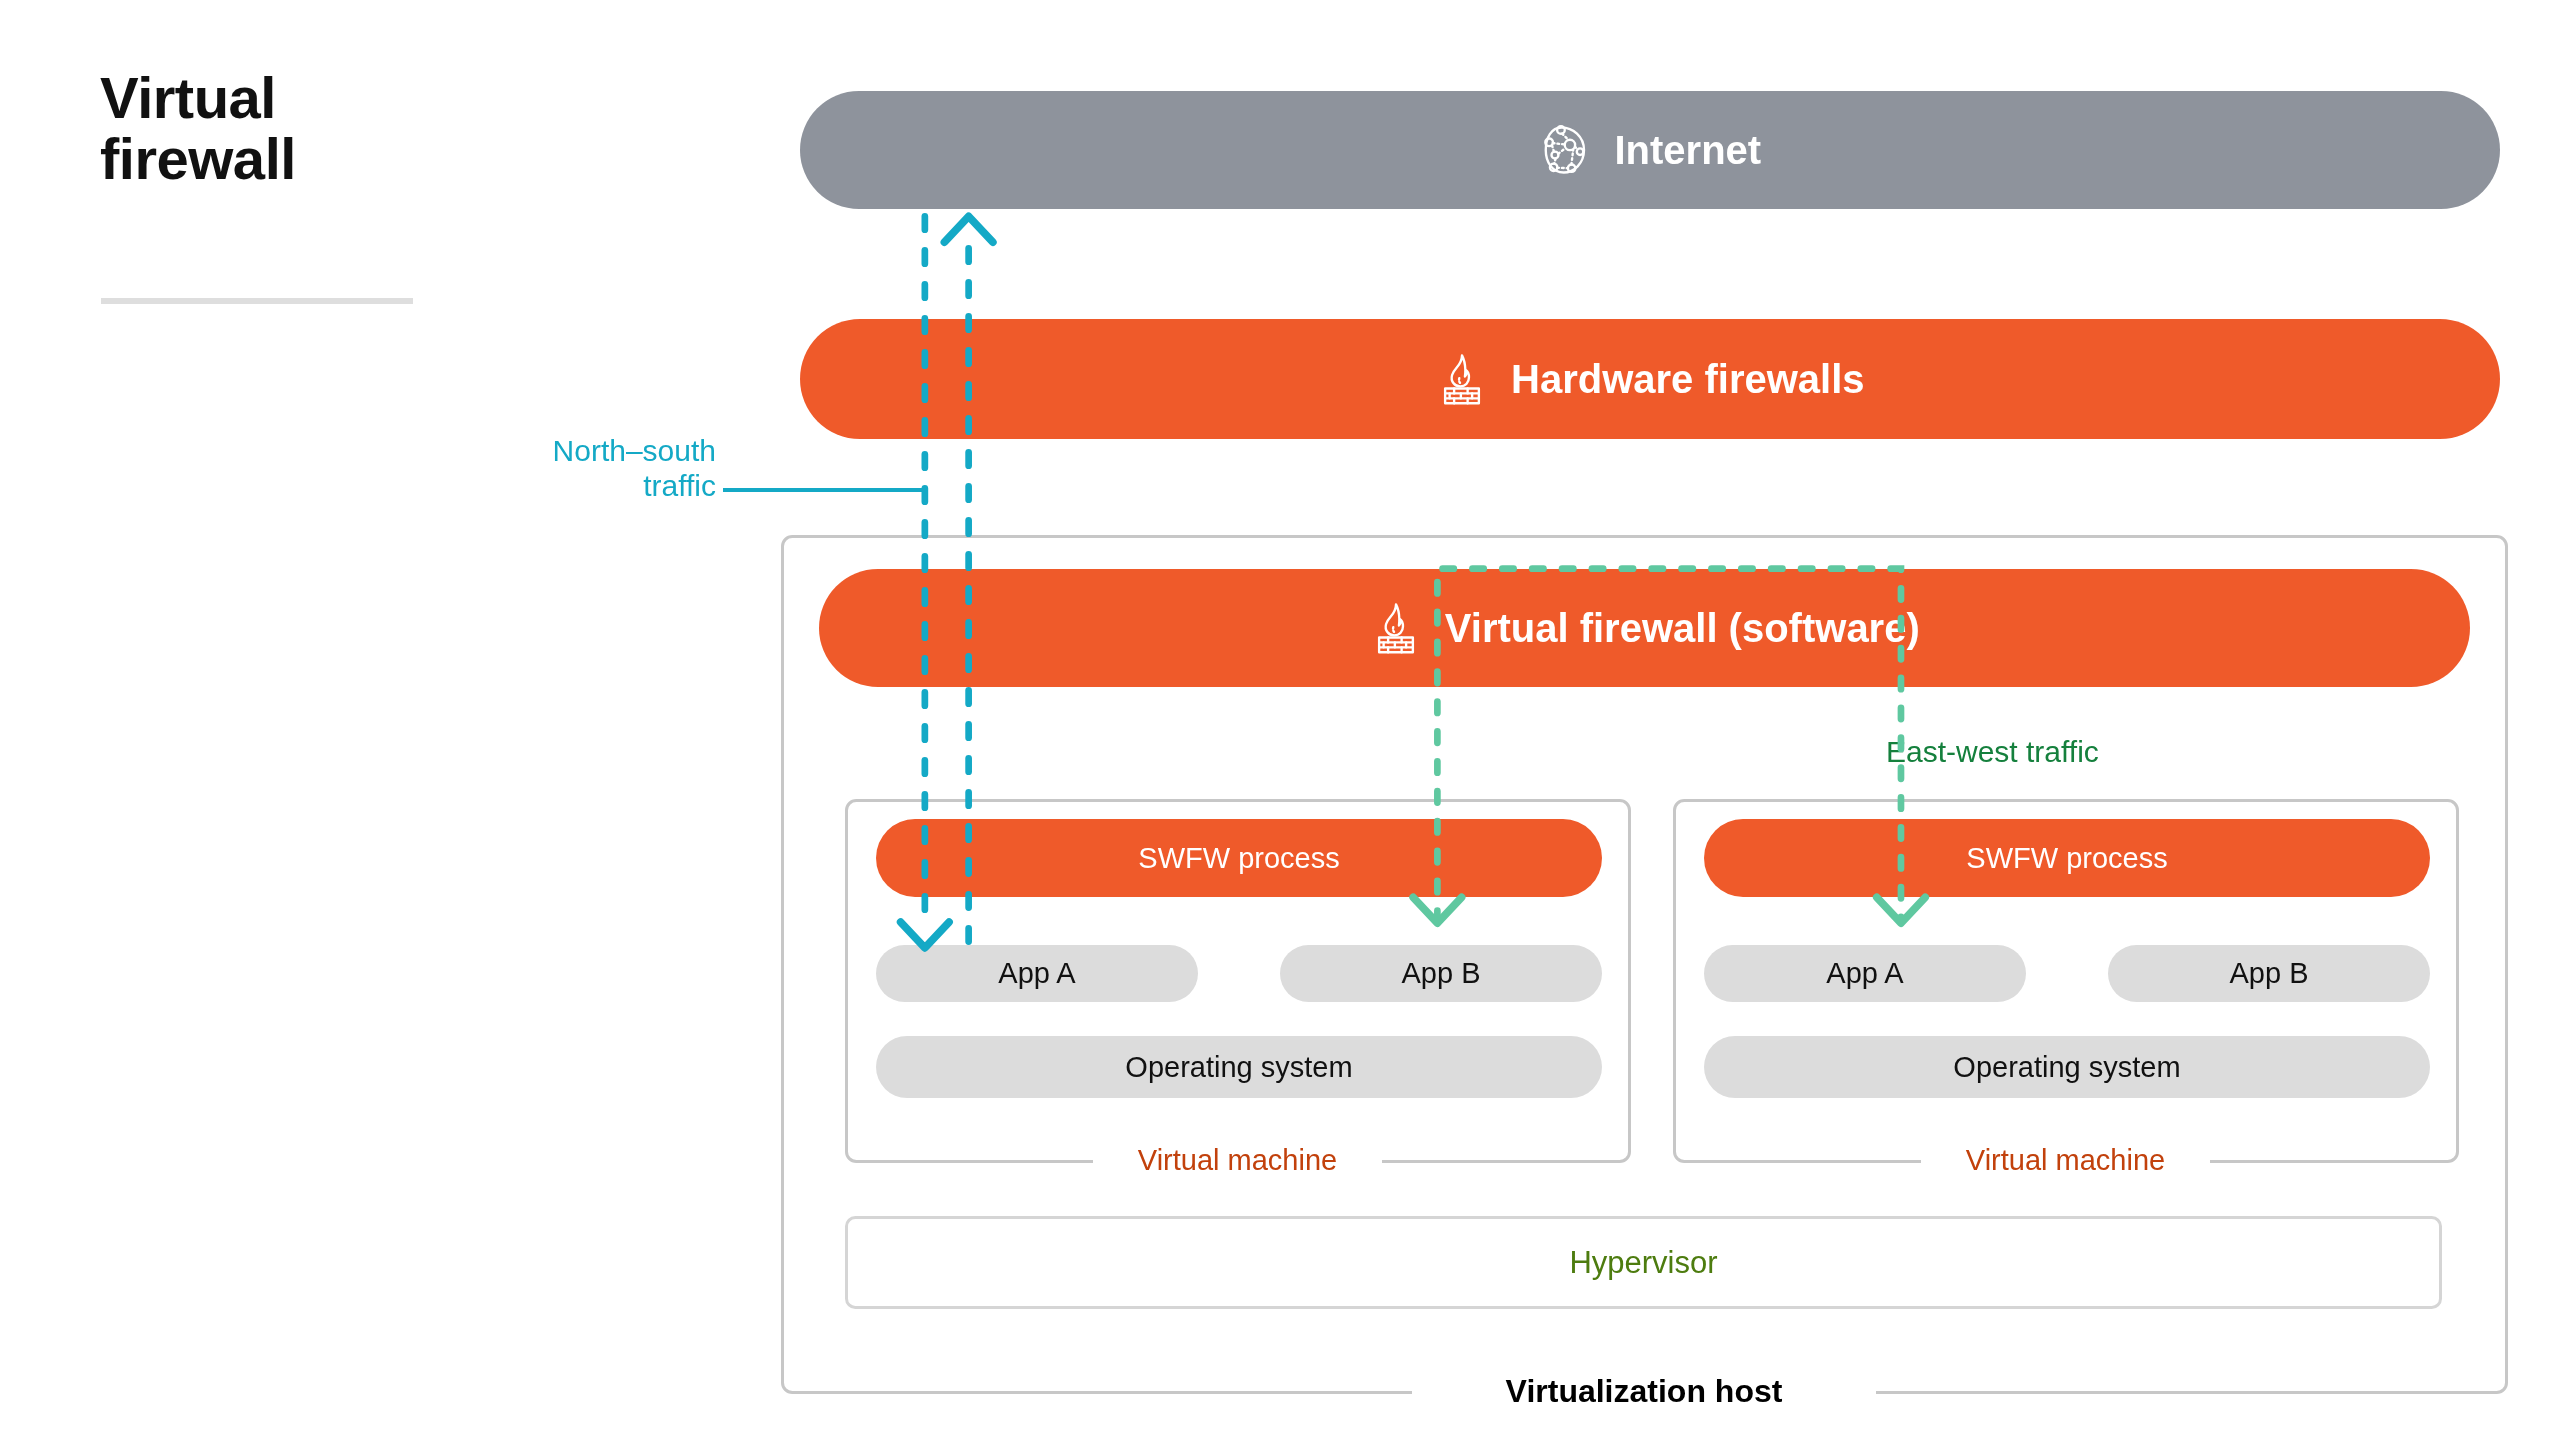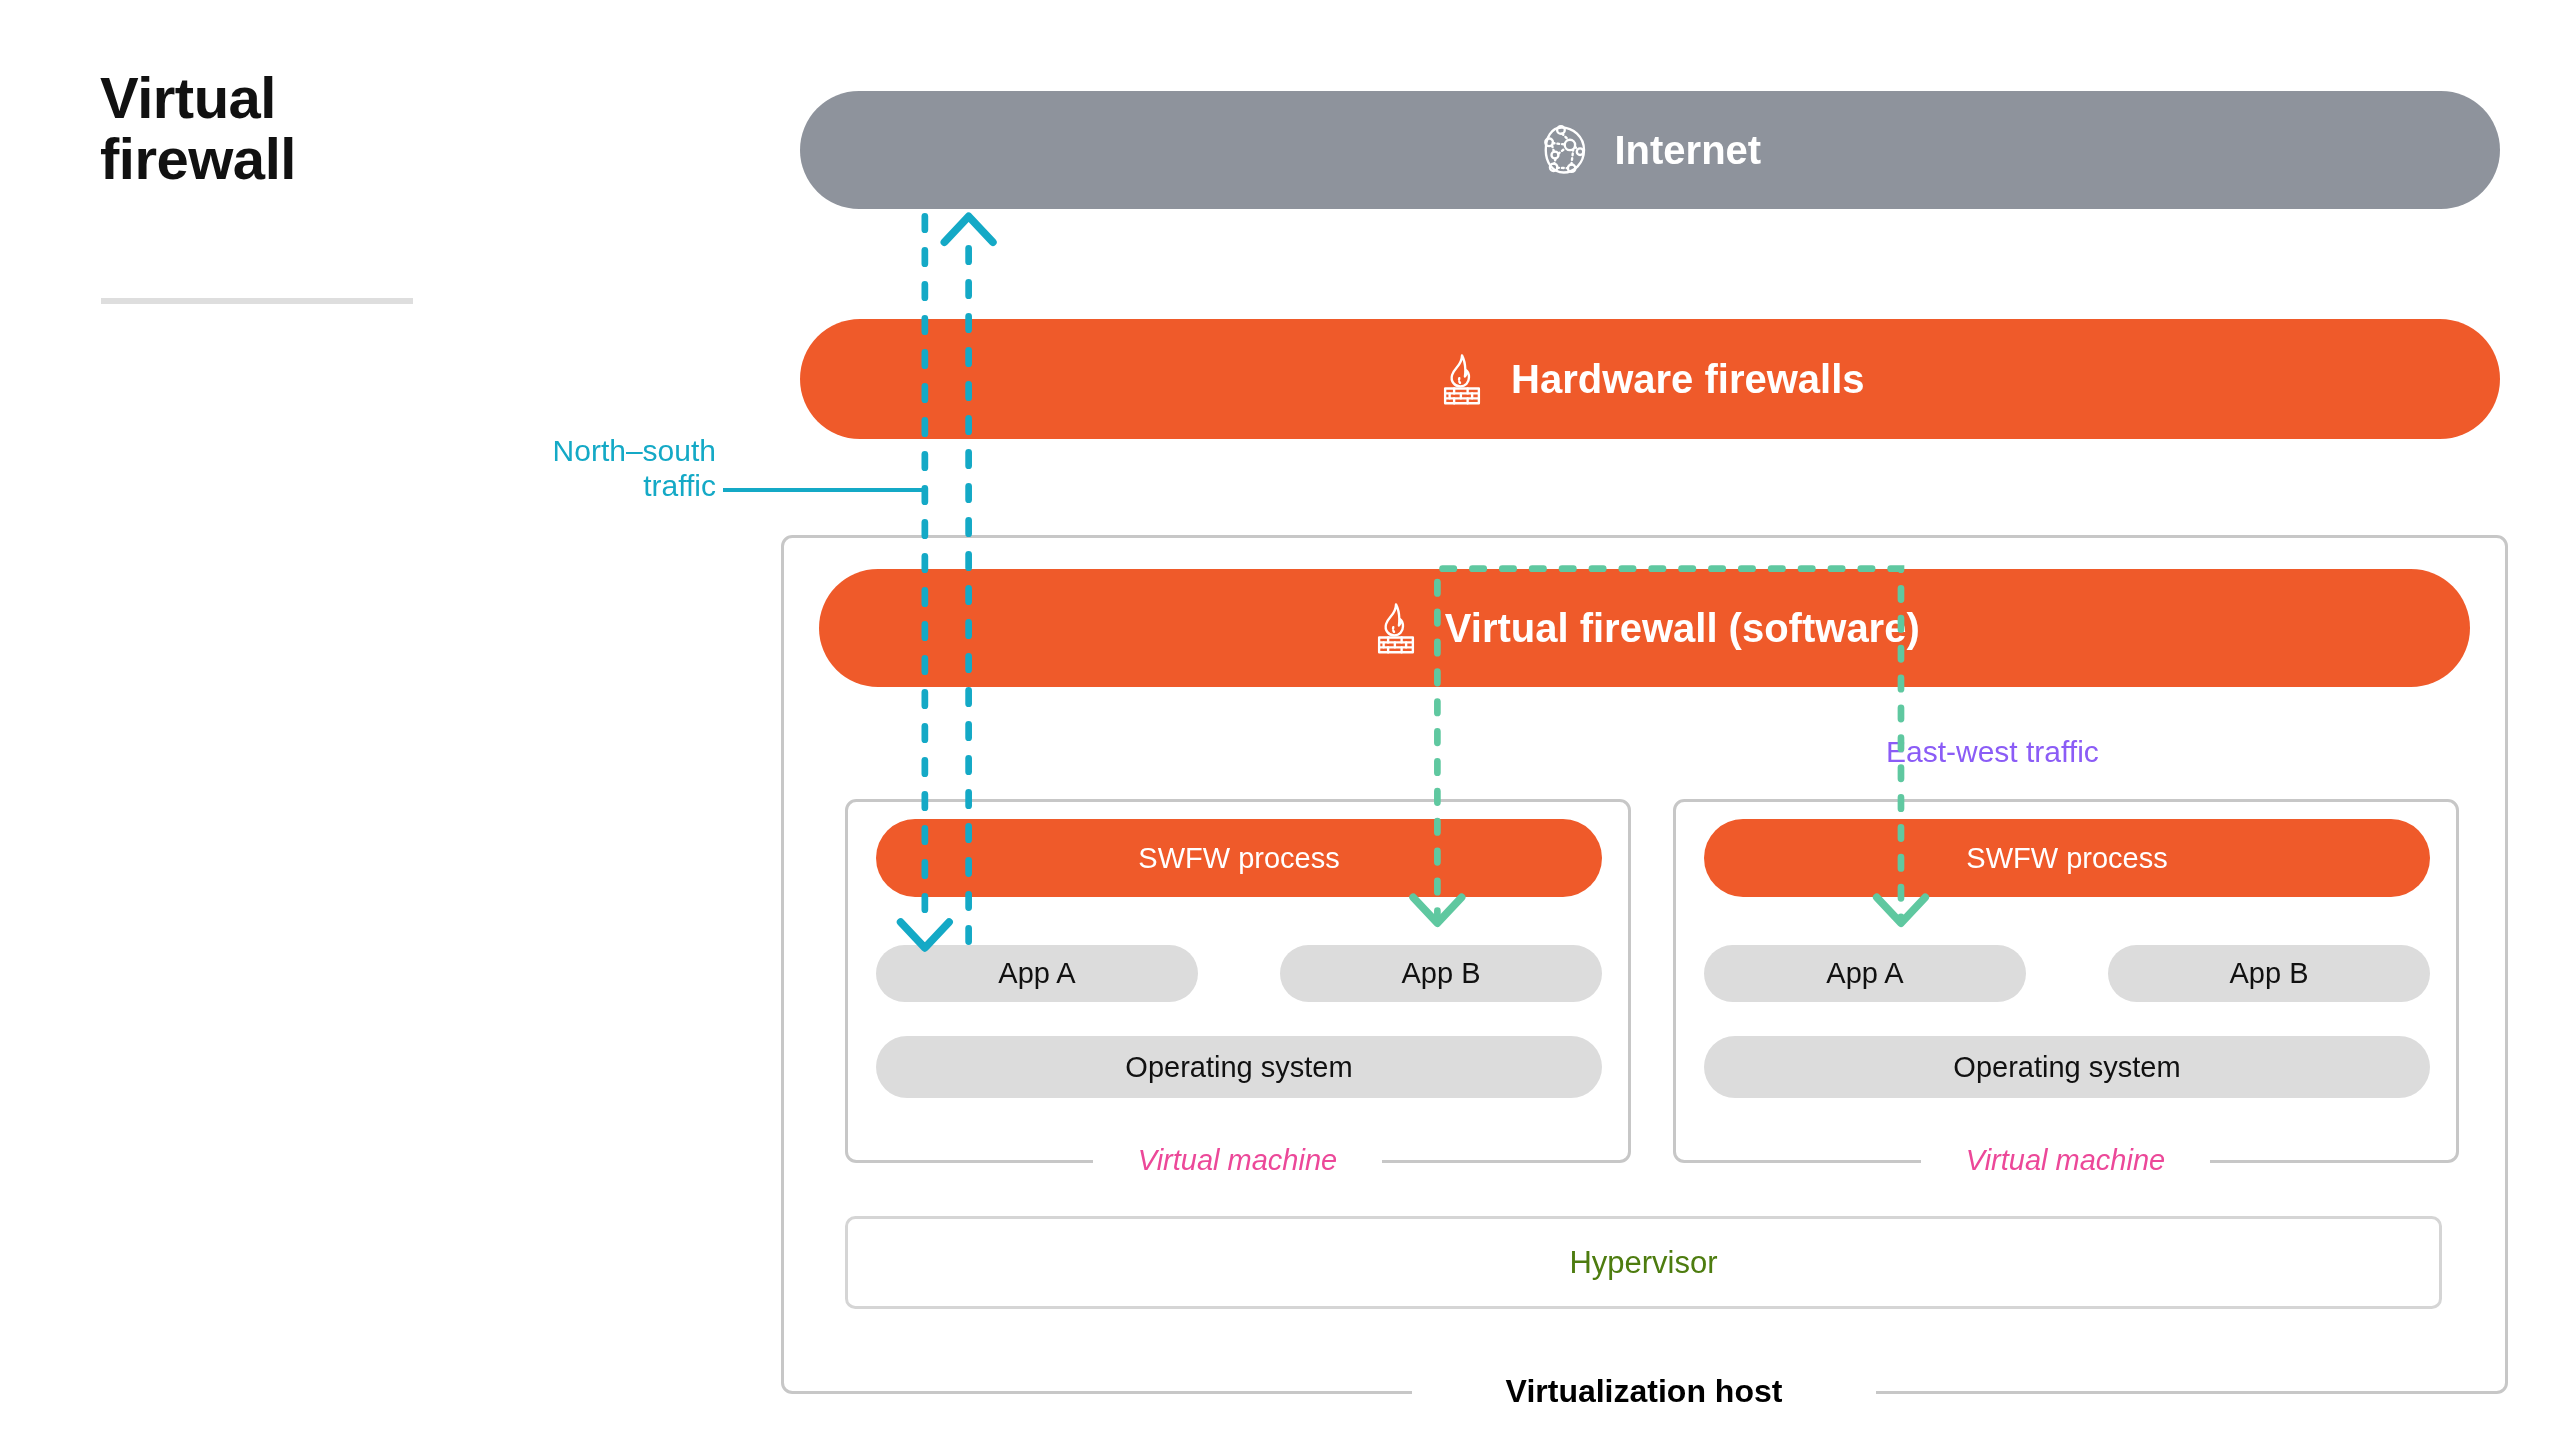--- a/index.html
+++ b/index.html
@@ -44,21 +44,21 @@
 
   
   .vm-box{position:absolute;border:3.1px solid #c7c7c7;border-radius:11.3px;
           box-sizing:border-box;background:transparent;}
   #vm-left{left:845px;top:799px;width:786px;height:364px;}
   #vm-right{left:1673px;top:799px;width:786px;height:364px;}
 
   .vm-label-mask{position:absolute;width:289px;height:33px;background:#ffffff;}
   .vm-label{position:absolute;width:289px;height:41px;
             display:flex;align-items:center;justify-content:center;
-            font-size:29px;color:#ec4899;white-space:nowrap;font-style:italic;}
+            font-size:29px;color:#c2410c;white-space:nowrap;}
   #vm-left-mask{left:1093px;top:1145px;}
   #vm-left-label{left:1093px;top:1140px;}
   #vm-right-mask{left:1921px;top:1145px;}
   #vm-right-label{left:1921px;top:1140px;}
 
   
   .swfw{position:absolute;height:78px;border-radius:515px;background:#ef5a2a;
         display:flex;align-items:center;justify-content:center;
         color:#ffffff;font-size:29px;white-space:nowrap;}
   #swfw-left{left:876px;top:819px;width:726px;}
@@ -83,21 +83,21 @@
               border:3.1px solid #d5d5d5;border-radius:10.3px;box-sizing:border-box;
               display:flex;align-items:center;justify-content:center;
               font-size:31px;color:#4d7c0f;background:#ffffff;white-space:nowrap;margin-top:44px;}
 
   
   #ns-label{position:absolute;left:474px;top:433px;width:242px;
             text-align:right;font-size:30px;color:#14a9c6;line-height:1.18;}
   #ns-connector{position:absolute;left:723px;top:488px;width:205px;height:4.1px;
             background:#14a9c6;}
   #ew-label{position:absolute;left:1886px;top:735px;font-size:30px;
-            color:#8b5cf6;white-space:nowrap;}
+            color:#15803d;white-space:nowrap;}
 
   
   #lines{position:absolute;left:0;top:0;width:2576px;height:1449px;
          pointer-events:none;}
 </style>
 </head>
 <body>
 
 <div id="stage">
 

